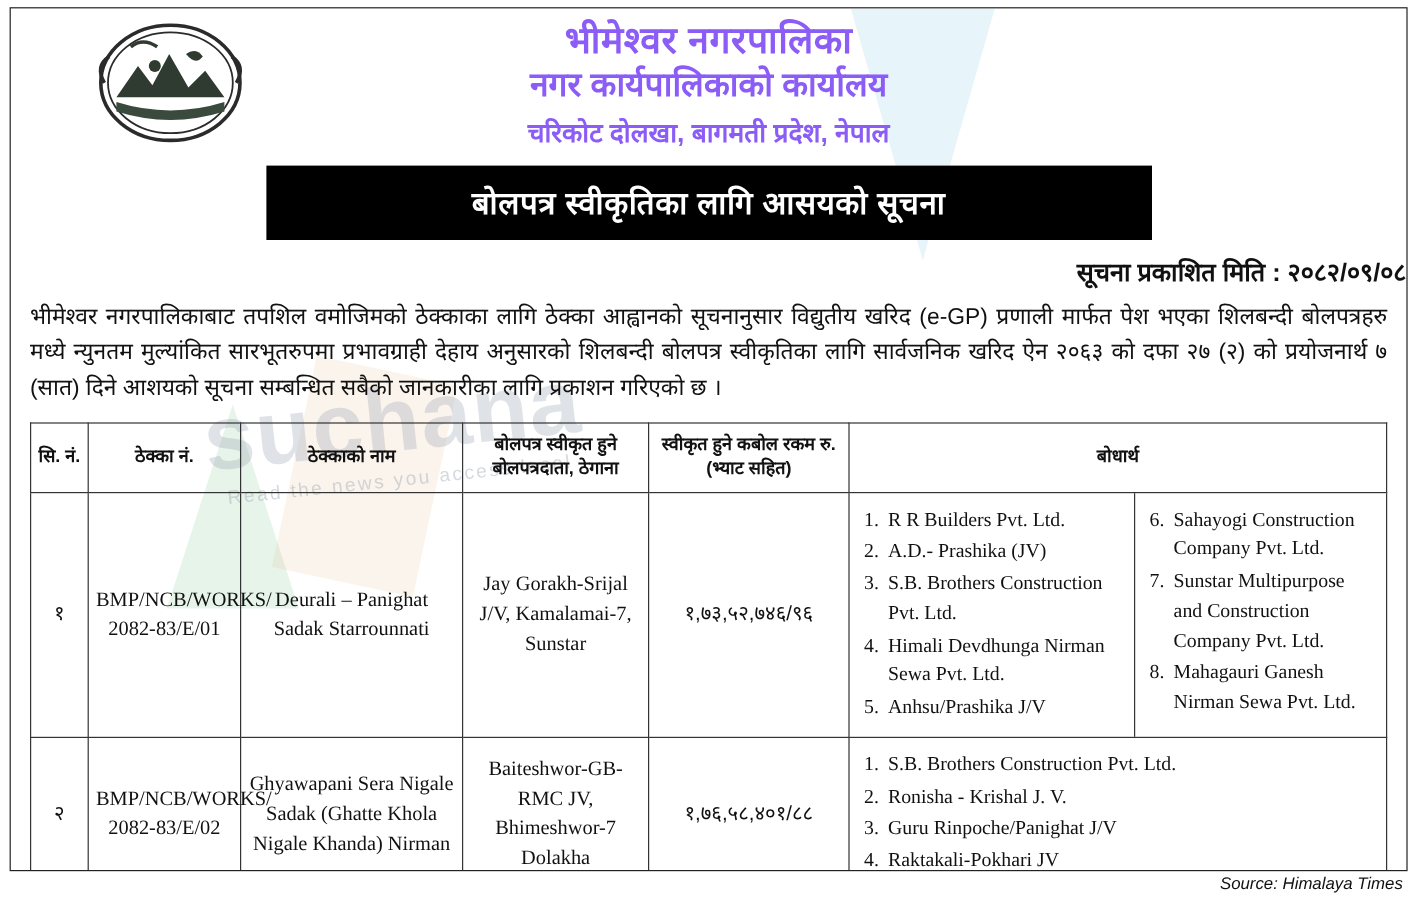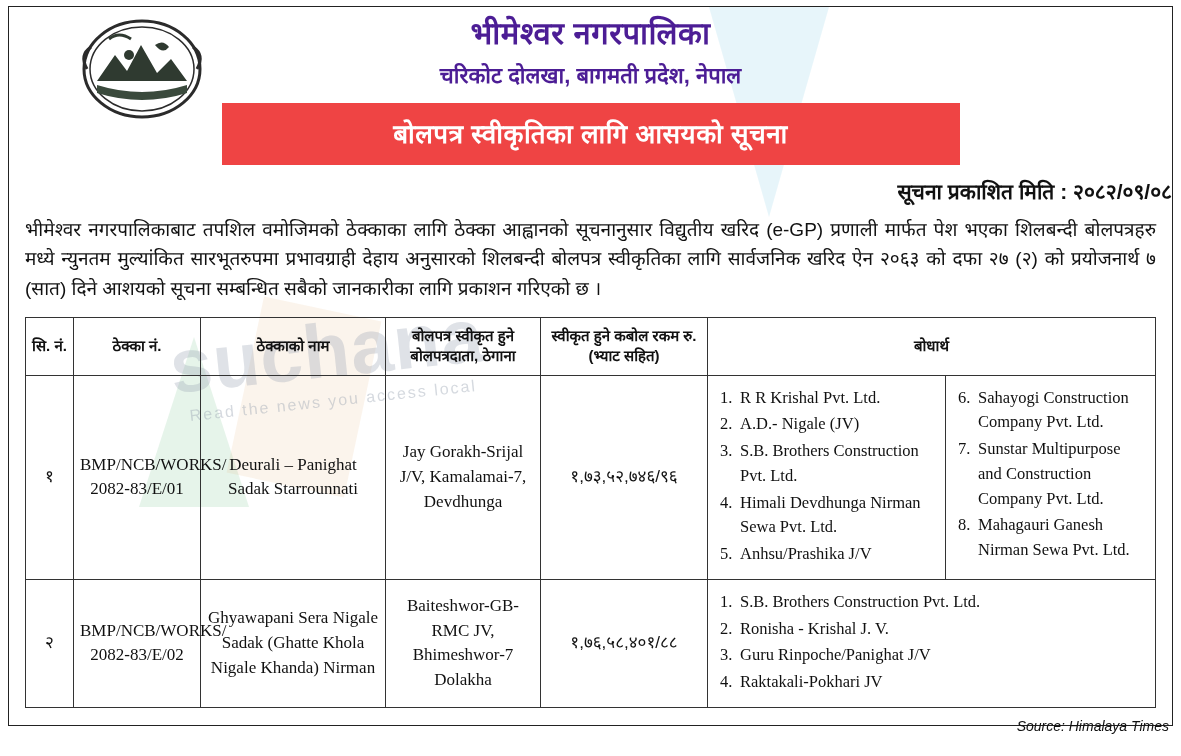--- a/index.html
+++ b/index.html
@@ -78,36 +78,36 @@
     padding-top: 8px;
     text-align: center;
   }
   .emblem {
     position: absolute;
     left: 58px; top: 8px;
     width: 150px; height: 108px;
   }
   .org-lines {
     font-family: "Liberation Sans", sans-serif;
-    color: #4c1d95;
+    color: #8b5cf6;
   }
   .org1 {
     font-size: 31px; font-weight: bold; line-height: 1.22;
     letter-spacing: 0.5px;
   }
   .org2 {
     font-size: 28px; font-weight: bold; line-height: 1.25;
   }
   .org3 {
     font-size: 22px; font-weight: bold; margin-top: 6px;
   }
   .title-bar {
     margin: 14px auto 0 auto;
     width: 738px;
-    background: #ef4444;
+    background: #000000;
     color: #fff;
     font-family: "Liberation Sans", sans-serif;
     font-weight: bold;
     font-size: 26px;
     padding: 12px 0 14px 0;
     letter-spacing: 0.5px;
   }
   .pub-date {
     margin-top: 12px;
     font-family: "Liberation Sans", sans-serif;
@@ -179,21 +179,21 @@
   .note-item {
     display: flex;
     margin-bottom: 2px;
   }
   .note-num { width: 20px; flex: 0 0 20px; }
   .note-txt { flex: 1; }
 
   .source {
     position: absolute;
     right: 12px;
-    bottom: 22px;
+    bottom: 12px;
     font-family: "Liberation Sans", sans-serif;
     font-size: 14px;
     font-style: italic;
     color: #111;
     z-index: 5;
   }
 </style>
 </head>
 <body>
 
@@ -218,20 +218,21 @@
         <circle cx="62" cy="40" r="5" fill="#2f3a30"></circle>
         <path d="M88 30 q8 -6 14 2 q-6 8 -14 -2 Z" fill="#2f3a30"></path>
         <path d="M42 24 q10 -8 22 0" fill="none" stroke="#2f3a30" stroke-width="3"></path>
         <path d="M20 54 q-8 -14 4 -22" fill="none" stroke="#2b2b2b" stroke-width="3"></path>
         <path d="M130 54 q8 -14 -4 -22" fill="none" stroke="#2b2b2b" stroke-width="3"></path>
       </svg>
     </div>
 
     <div class="org-lines">
       <div class="org1">भीमेश्वर नगरपालिका</div>
+      <div class="org2">नगर कार्यपालिकाको कार्यालय</div>
       <div class="org3">चरिकोट दोलखा, बागमती प्रदेश, नेपाल</div>
     </div>
 
     <div class="title-bar">बोलपत्र स्वीकृतिका लागि आसयको सूचना</div>
     <div class="pub-date">सूचना प्रकाशित मिति : २०८२/०९/०८</div>
   </div>
 
   <div class="intro">भीमेश्वर नगरपालिकाबाट तपशिल वमोजिमको ठेक्काका लागि ठेक्का आह्वानको सूचनानुसार विद्युतीय खरिद (e-GP) प्रणाली मार्फत पेश भएका शिलबन्दी बोलपत्रहरु मध्ये न्युनतम मुल्यांकित सारभूतरुपमा प्रभावग्राही देहाय अनुसारको शिलबन्दी बोलपत्र स्वीकृतिका लागि सार्वजनिक खरिद ऐन २०६३ को दफा २७ (२) को प्रयोजनार्थ ७ (सात) दिने आशयको सूचना सम्बन्धित सबैको जानकारीका लागि प्रकाशन गरिएको छ ।</div>
 
   <div class="tbl-wrap">
@@ -252,32 +253,32 @@
           <th>बोलपत्र स्वीकृत हुने बोलपत्रदाता, ठेगाना</th>
           <th>स्वीकृत हुने कबोल रकम रु. (भ्याट सहित)</th>
           <th>बोधार्थ</th>
         </tr>
       </thead>
       <tbody>
         <tr>
           <td class="sn">१</td>
           <td>BMP/NCB/WORKS/ 2082-83/E/01</td>
           <td>Deurali – Panighat Sadak Starrounnati</td>
-          <td>Jay Gorakh-Srijal J/V, Kamalamai-7, Devdhunga</td>
+          <td>Jay Gorakh-Srijal J/V, Kamalamai-7, Sunstar</td>
           <td class="amount">१,७३,५२,७४६/९६</td>
           <td class="notes-cell">
             <div class="notes-grid">
               <div class="notes-col left">
                 <div class="note-item">
                   <span class="note-num">1.</span>
-                  <span class="note-txt">R R Krishal Pvt. Ltd.</span>
+                  <span class="note-txt">R R Builders Pvt. Ltd.</span>
                 </div>
                 <div class="note-item">
                   <span class="note-num">2.</span>
-                  <span class="note-txt">A.D.- Nigale (JV)</span>
+                  <span class="note-txt">A.D.- Prashika (JV)</span>
                 </div>
                 <div class="note-item">
                   <span class="note-num">3.</span>
                   <span class="note-txt">S.B. Brothers Construction Pvt. Ltd.</span>
                 </div>
                 <div class="note-item">
                   <span class="note-num">4.</span>
                   <span class="note-txt">Himali Devdhunga Nirman Sewa Pvt. Ltd.</span>
                 </div>
                 <div class="note-item">

